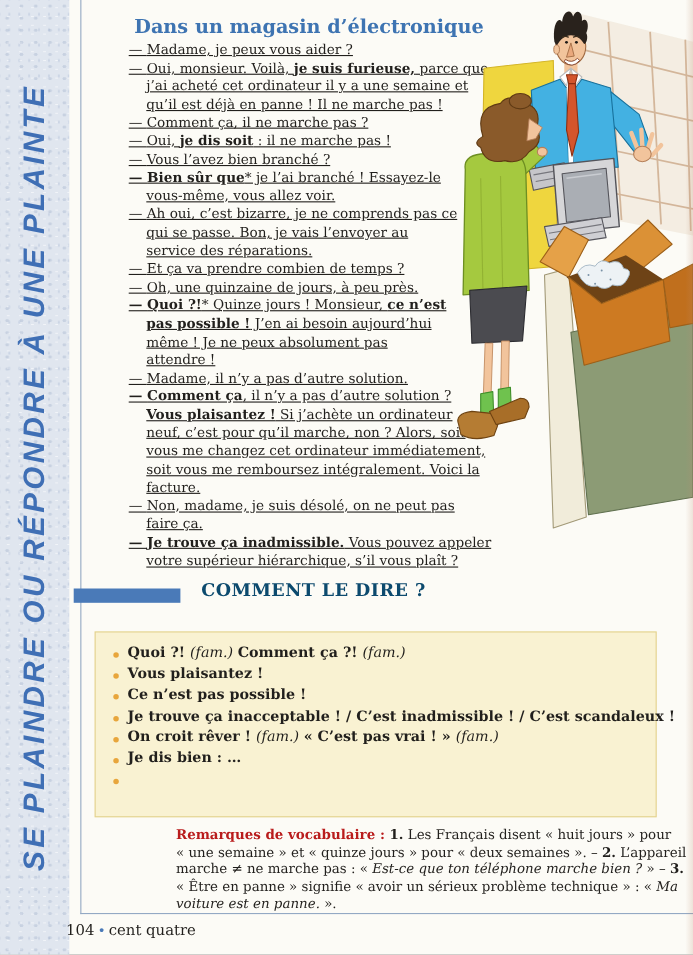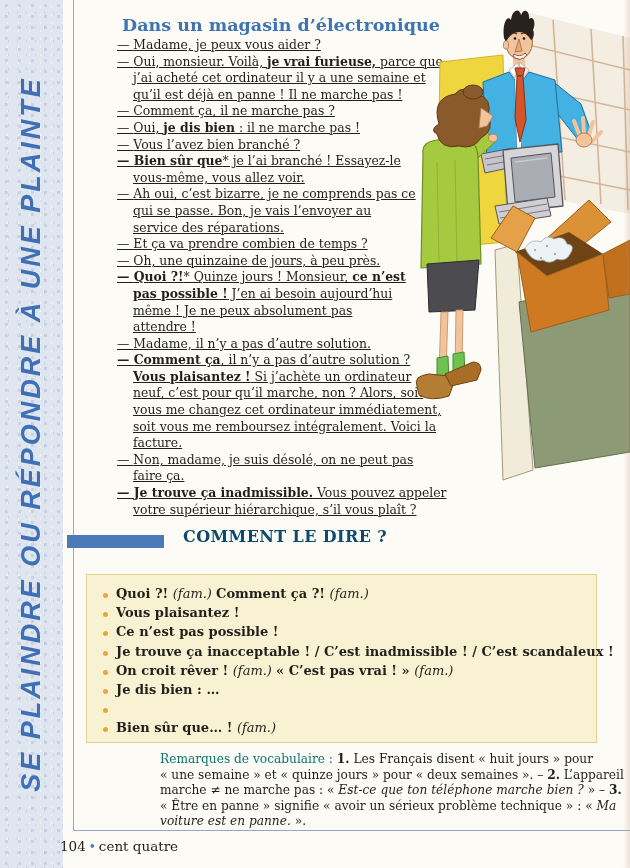--- a/index.html
+++ b/index.html
@@ -35,21 +35,21 @@
   .doc-title{position:absolute;left:117px;top:10px;font-size:17.5px;font-weight:bold;color:#3e74b2;}
 
   .dialogue{position:absolute;left:117px;top:37px;width:345px;font-size:12.4px;line-height:16.6px;text-decoration:underline;}
   .dialogue .sp{float:right;}
   .sp-a{width:10px;height:110px;}
   .sp-b{width:45px;height:210px;clear:right;}
   .sp-c{width:20px;height:96px;clear:right;}
   .turn{margin:0;padding-left:16px;text-indent:-16px;}
   .seg-b{font-weight:bold;}
   .seg-i{font-style:italic;}
-  .seg-lead{color:#0f766e;font-weight:normal;margin-top:17px;}
+  .seg-lead{color:#b91c1c;font-weight:bold;margin-top:17px;}
 
   .illustration{position:absolute;left:395px;top:2px;width:235px;height:488px;}
 
   .section-bar{position:absolute;left:67px;top:535px;width:97px;height:13px;background:#4a7ab8;}
   .section-heading{position:absolute;left:183px;top:527px;font-size:16px;font-weight:bold;
     color:#0c4a6e;letter-spacing:.4px;}
 
   .phrases-box{
     position:absolute;left:86px;top:574px;width:511px;height:169px;box-sizing:border-box;
     background:#f9f2d2;border:1px solid #e3d28f;padding:11px 8px 0 16px;
@@ -72,23 +72,23 @@
   <div class="vrule"></div>
 
   <h1 class="doc-title" style="margin:5px;">Dans un magasin d’électronique</h1>
 
   <div class="dialogue">
     <div class="sp sp-a"></div>
     <div class="sp sp-b"></div>
     <div class="sp sp-c"></div>
     <div>
         <p class="turn"><span>—&nbsp;</span><span>Madame, je peux vous aider&nbsp;?</span></p>
-        <p class="turn"><span>—&nbsp;</span><span>Oui, monsieur. Voilà, </span><span class="seg-b">je vrai furieuse,</span><span> parce que j’ai acheté cet ordinateur il y a une semaine et qu’il est déjà en panne&nbsp;! Il ne marche pas&nbsp;!</span></p>
+        <p class="turn"><span>—&nbsp;</span><span>Oui, monsieur. Voilà, </span><span class="seg-b">je suis furieuse,</span><span> parce que j’ai acheté cet ordinateur il y a une semaine et qu’il est déjà en panne&nbsp;! Il ne marche pas&nbsp;!</span></p>
         <p class="turn"><span>—&nbsp;</span><span>Comment ça, il ne marche pas&nbsp;?</span></p>
-        <p class="turn"><span>—&nbsp;</span><span>Oui, </span><span class="seg-b">je dis bien</span><span>&nbsp;: il ne marche pas&nbsp;!</span></p>
+        <p class="turn"><span>—&nbsp;</span><span>Oui, </span><span class="seg-b">je dis soit</span><span>&nbsp;: il ne marche pas&nbsp;!</span></p>
         <p class="turn"><span>—&nbsp;</span><span>Vous l’avez bien branché&nbsp;?</span></p>
         <p class="turn"><span class="seg-b">—&nbsp;</span><span class="seg-b">Bien sûr que</span><span>* je l’ai branché&nbsp;! Essayez-le vous-même, vous allez voir.</span></p>
         <p class="turn"><span>—&nbsp;</span><span>Ah oui, c’est bizarre, je ne comprends pas ce qui se passe. Bon, je vais l’envoyer au service des réparations.</span></p>
         <p class="turn"><span>—&nbsp;</span><span>Et ça va prendre combien de temps&nbsp;?</span></p>
         <p class="turn"><span>—&nbsp;</span><span>Oh, une quinzaine de jours, à peu près.</span></p>
         <p class="turn"><span class="seg-b">—&nbsp;</span><span class="seg-b">Quoi&nbsp;?!</span><span>* Quinze jours&nbsp;! Monsieur, </span><span class="seg-b">ce n’est pas possible&nbsp;!</span><span> J’en ai besoin aujourd’hui même&nbsp;! Je ne peux absolument pas attendre&nbsp;!</span></p>
         <p class="turn"><span>—&nbsp;</span><span>Madame, il n’y a pas d’autre solution.</span></p>
         <p class="turn"><span class="seg-b">—&nbsp;</span><span class="seg-b">Comment ça</span><span>, il n’y a pas d’autre solution&nbsp;? </span><span class="seg-b">Vous plaisantez&nbsp;!</span><span> Si j’achète un ordinateur neuf, c’est pour qu’il marche, non&nbsp;? Alors, soit vous me changez cet ordinateur immédiatement, soit vous me remboursez intégralement. Voici la facture.</span></p>
         <p class="turn"><span>—&nbsp;</span><span>Non, madame, je suis désolé, on ne peut pas faire ça.</span></p>
         <p class="turn"><span class="seg-b">—&nbsp;</span><span class="seg-b">Je trouve ça inadmissible.</span><span> Vous pouvez appeler votre supérieur hiérarchique, s’il vous plaît&nbsp;?</span></p>
@@ -210,24 +210,20 @@
           <span class="dot"></span>
           <span><span class="seg-b">On croit rêver&nbsp;! </span><span class="seg-i">(fam.) </span><span class="seg-b">«&nbsp;C’est pas vrai&nbsp;!&nbsp;» </span><span class="seg-i">(fam.)</span></span>
         </div>
         <div class="hts-item">
           <span class="dot"></span>
           <span><span class="seg-b">Je dis bien&nbsp;: …</span></span>
         </div>
         <div class="hts-item">
           <span class="dot"></span>
         </div>
-        <div class="hts-item">
-          <span class="dot"></span>
-          <span><span class="seg-b">Bien sûr que…&nbsp;! </span><span class="seg-i">(fam.)</span></span>
-        </div>
       </div>
   </div>
 
   <p class="remarks" style="margin:0;"><span class="seg-lead">Remarques de vocabulaire&nbsp;: </span><span class="seg-b">1.</span><span> Les Français disent «&nbsp;huit jours&nbsp;» pour «&nbsp;une semaine&nbsp;» et «&nbsp;quinze jours&nbsp;» pour «&nbsp;deux semaines&nbsp;». – </span><span class="seg-b">2.</span><span> L’appareil marche ≠ ne marche pas&nbsp;: «&nbsp;</span><span class="seg-i">Est-ce que ton téléphone marche bien&nbsp;?</span><span>&nbsp;» – </span><span class="seg-b">3.</span><span> «&nbsp;Être en panne&nbsp;» signifie «&nbsp;avoir un sérieux problème technique&nbsp;»&nbsp;: «&nbsp;</span><span class="seg-i">Ma voiture est en panne.</span><span>&nbsp;».</span></p>
 
   <div class="hrule"></div>
   <div class="footer">
     <span>104</span><span class="bullet">•</span><span>cent quatre</span>
   </div>
 

